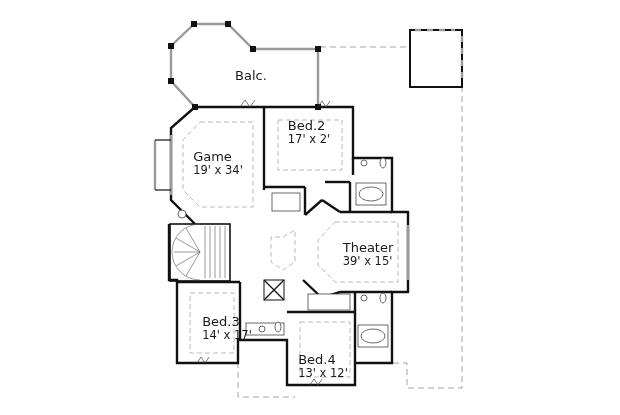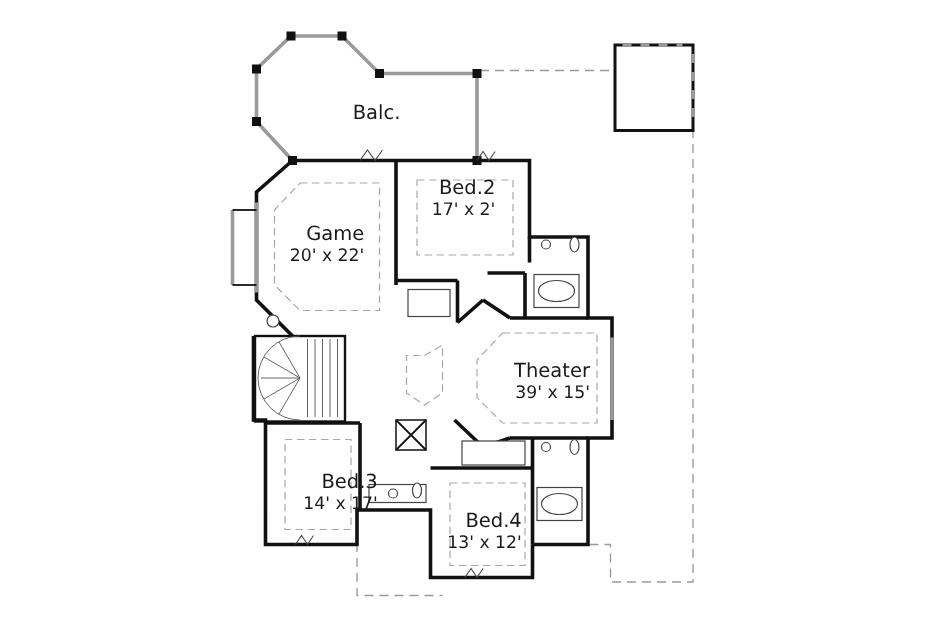--- a/index.html
+++ b/index.html
@@ -7,21 +7,21 @@
     #plan { position: absolute; left: 0; top: 0; width: 620px; height: 415px; }
     .wall { stroke: #111; stroke-width: 2.4; fill: none; stroke-linejoin: miter; }
     .wall-thin { stroke: #111; stroke-width: 1.2; fill: none; }
     .window { stroke: #9a9a9a; stroke-width: 2.4; fill: none; }
     .dash { stroke: #9a9a9a; stroke-width: 0.9; fill: none; stroke-dasharray: 6 4; }
     .ceiling { stroke: #a8a8a8; stroke-width: 0.8; fill: none; stroke-dasharray: 5 3; }
     .fixture { stroke: #444; stroke-width: 0.8; fill: #fff; }
     .post { fill: #111; }
     .stair { stroke: #555; stroke-width: 0.6; fill: none; }
     .door { stroke: #444; stroke-width: 0.7; fill: none; }
-    .label { position: absolute; text-align: right; color: #1a1a1a; line-height: 1.05; transform: translate(-50%, -50%); white-space: nowrap; }
+    .label { position: absolute; text-align: left; color: #1a1a1a; line-height: 1.05; transform: translate(-50%, -50%); white-space: nowrap; }
     .label .name { font-size: 13px; display: block; }
     .label .dims { font-size: 11.5px; display: block; }
   </style>
 </head>
 <body>
 
 <svg id="plan" viewBox="0 0 620 415" xmlns="http://www.w3.org/2000/svg">
 
   <g>
     <polyline class="dash" points="320,47 408,47"></polyline>
@@ -131,30 +131,30 @@
     <ellipse class="fixture" cx="383" cy="298" rx="3" ry="5"></ellipse>
     <path class="door" d="M310,385 l4,-6 l4,6 l4,-6"></path>
   </g>
 </svg>
 
 <div class="label" style="left:251px;top:76px;">
   <span class="name">Balc.</span>
 </div>
 <div class="label" style="left:218px;top:163px;">
   <span class="name">Game</span>
-  <span class="dims">20' x 22'</span>
+  <span class="dims">19' x 34'</span>
 </div>
 <div class="label" style="left:309px;top:132px;">
   <span class="name">Bed.2</span>
   <span class="dims">17' x 2'</span>
 </div>
 <div class="label" style="left:368px;top:254px;">
   <span class="name">Theater</span>
   <span class="dims">39' x 15'</span>
 </div>
 <div class="label" style="left:211px;top:328px;margin-left:16px;">
   <span class="name">Bed.3</span>
   <span class="dims">14' x 17'</span>
 </div>
-<div class="label" style="left:323px;top:354px;">
+<div class="label" style="left:323px;top:366px;">
   <span class="name">Bed.4</span>
   <span class="dims">13' x 12'</span>
 </div>
 
 </body></html>

